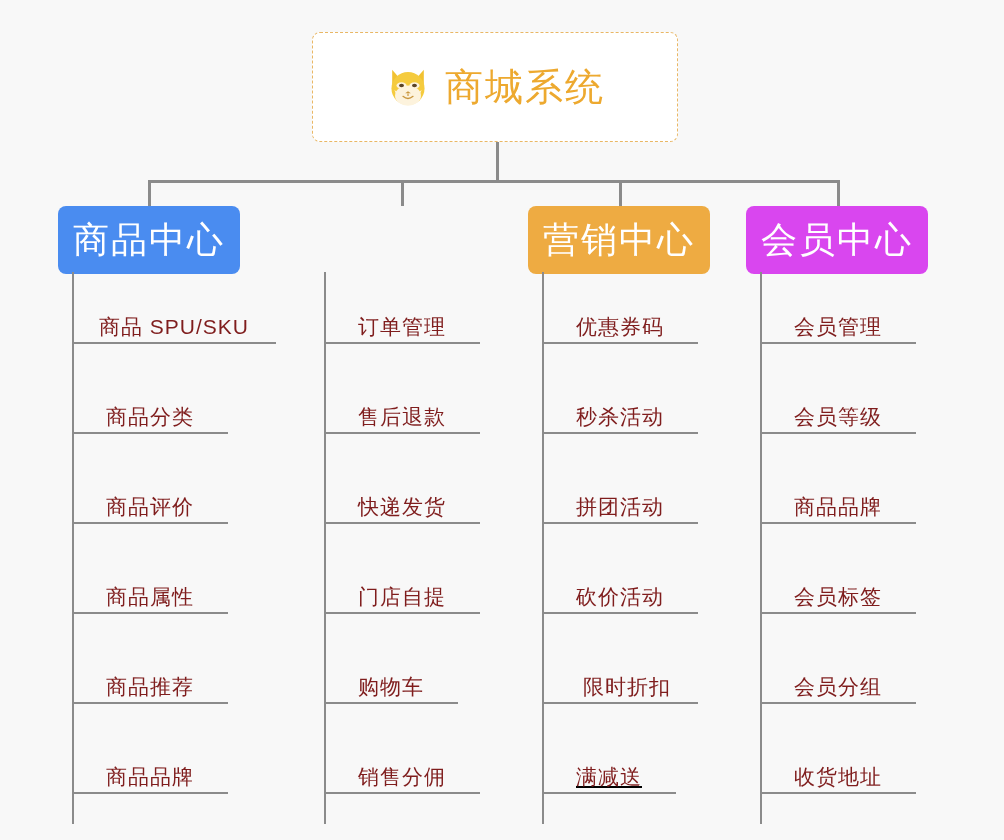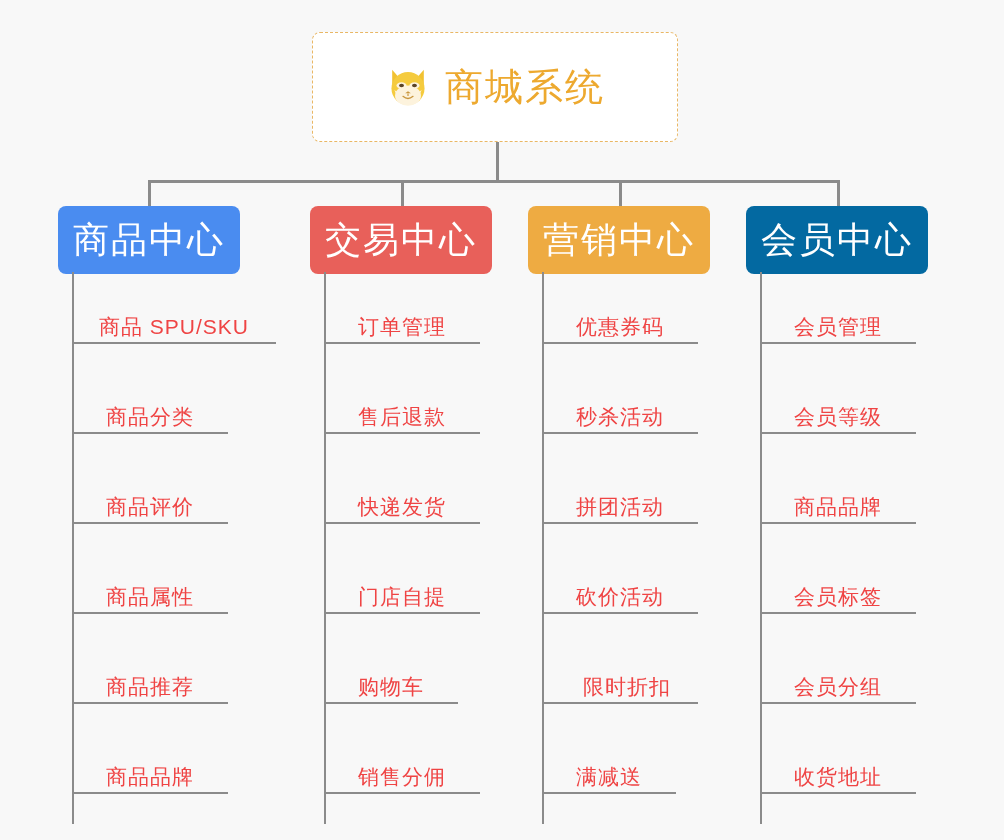--- a/index.html
+++ b/index.html
@@ -90,21 +90,21 @@
     box-sizing: border-box;
     border-bottom: 2px solid #8b8b8b;
     height: 44px;
     display: flex;
     align-items: flex-end;
     justify-content: center;
     padding: 0 14px 4px 14px;
   }
   .leaf-label {
     font-size: 21px;
-    color: #ef4444;
+    color: #7f1d1d;
     letter-spacing: 1px;
     white-space: nowrap;
     line-height: 1.1;
   }
 </style>
 </head>
 <body>
 
 <div id="mindmap">
 
@@ -134,27 +134,24 @@
   <div class="conn conn-h" style="left:149px; top:180px; width:690px;"></div>
 
   <div class="conn conn-v" style="left:148px; top:180px; height:26px;"></div>
   <div class="conn conn-v" style="left:401px; top:180px; height:26px;"></div>
   <div class="conn conn-v" style="left:619px; top:180px; height:26px;"></div>
   <div class="conn conn-v" style="left:837px; top:180px; height:26px;"></div>
 
   <div class="category-box" style="left:58px; top:206px; width:182px; background:#4a8cf0;">
     <span>商品中心</span>
   </div>
-  <div class="category-box" style="left:310px; top:206px; width:182px; background:#e8605a;">
-    <span>交易中心</span>
-  </div>
   <div class="category-box" style="left:528px; top:206px; width:182px; background:#eeab42;">
     <span>营销中心</span>
   </div>
-  <div class="category-box" style="left:746px; top:206px; width:182px; background:#0369a1;align-items:center;">
+  <div class="category-box" style="left:746px; top:206px; width:182px; background:#d946ef;align-items:center;">
     <span>会员中心</span>
   </div>
 
   <div class="leaf-column" style="left:72px;">
     <div class="leaf-trunk" style="height:552px;"></div>
     <div class="leaf-item" style="top:28px; width:204px;">
       <span class="leaf-label">商品 SPU/SKU</span>
     </div>
     <div class="leaf-item" style="top:118px; width:156px;">
       <span class="leaf-label">商品分类</span>
@@ -205,21 +202,21 @@
     </div>
     <div class="leaf-item" style="top:208px; width:156px;">
       <span class="leaf-label">拼团活动</span>
     </div>
     <div class="leaf-item" style="top:298px; width:156px;">
       <span class="leaf-label">砍价活动</span>
     </div>
     <div class="leaf-item" style="top:388px; width:156px;padding-left:28px;">
       <span class="leaf-label">限时折扣</span>
     </div>
-    <div class="leaf-item" style="top:478px; width:134px;">
+    <div class="leaf-item" style="top:478px; width:134px;text-decoration:underline;">
       <span class="leaf-label">满减送</span>
     </div>
   </div>
 
   <div class="leaf-column" style="left:760px;">
     <div class="leaf-trunk" style="height:552px;"></div>
     <div class="leaf-item" style="top:28px; width:156px;">
       <span class="leaf-label">会员管理</span>
     </div>
     <div class="leaf-item" style="top:118px; width:156px;">

